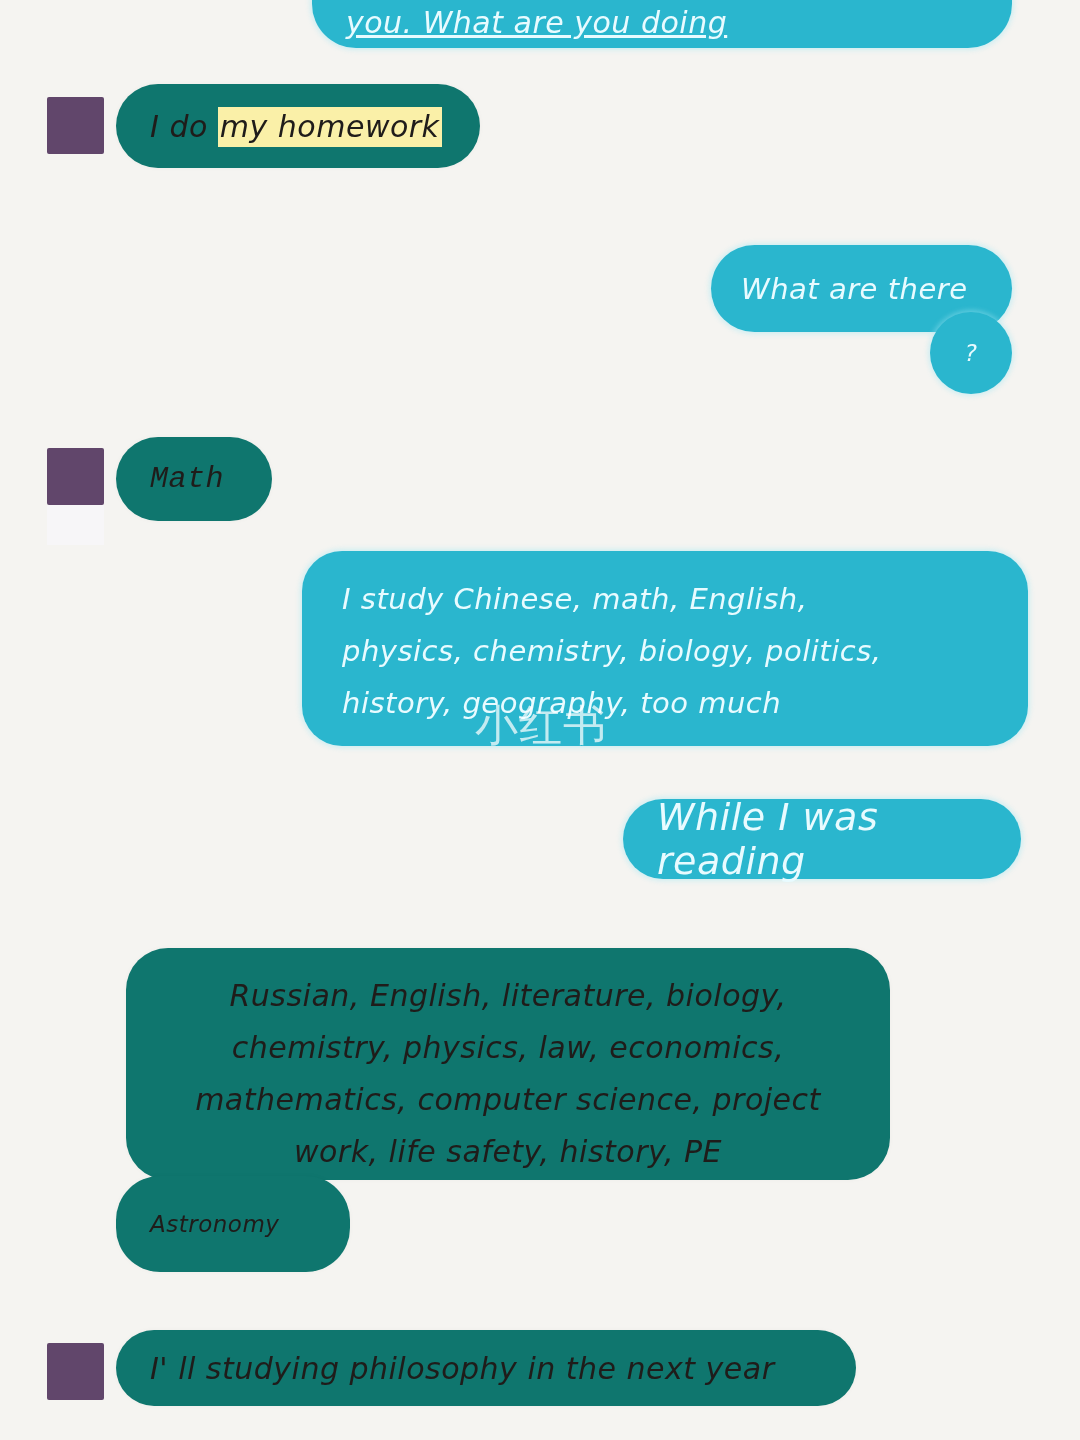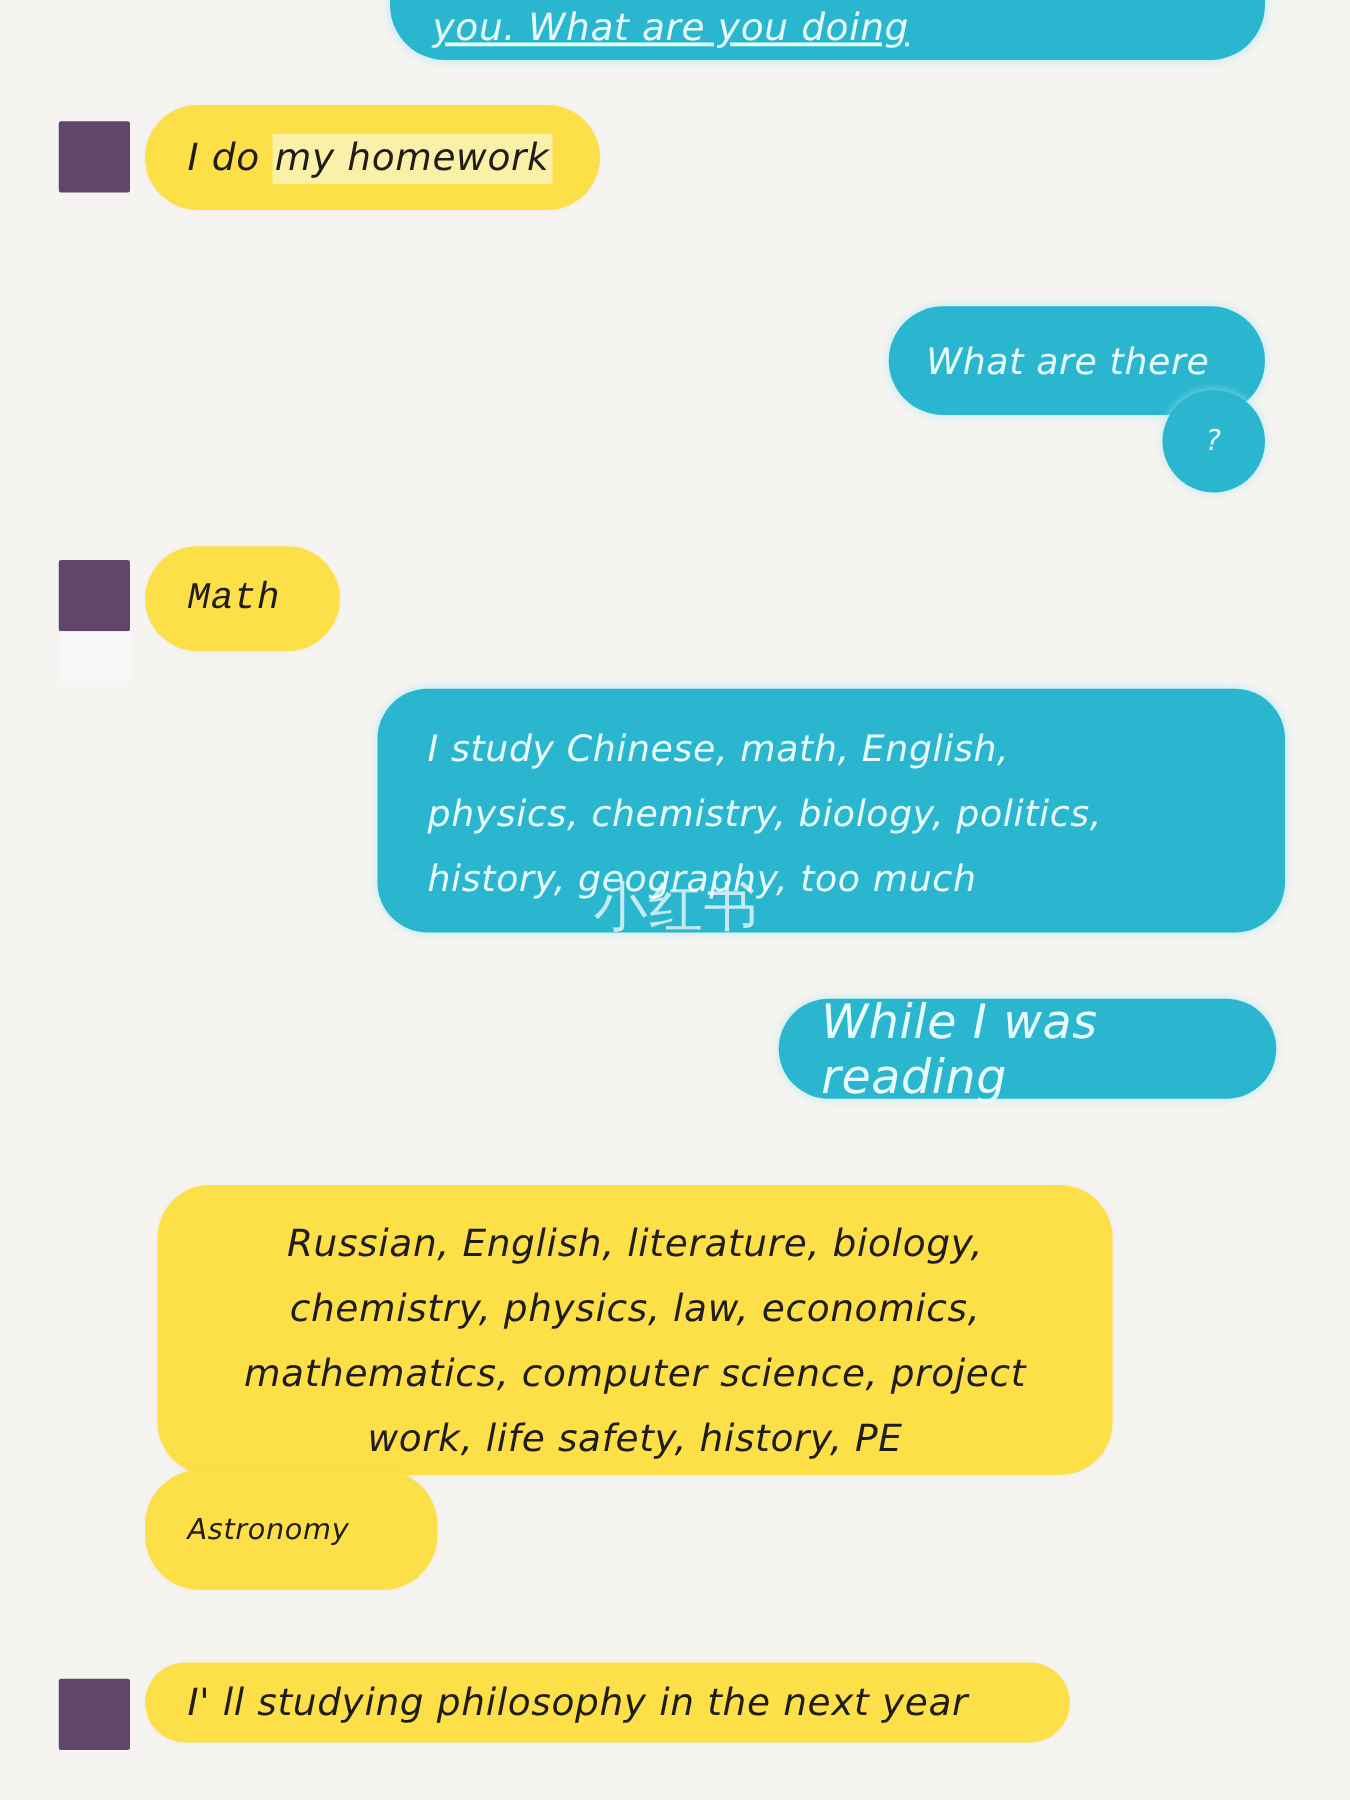--- a/index.html
+++ b/index.html
@@ -31,21 +31,21 @@
     font-family: "DejaVu Sans", sans-serif;
     font-style: italic;
     letter-spacing: 0.5px;
   }
   .bubble.out {
     background: #2ab6ce;
     color: #e8fbff;
     box-shadow: 0 0 5px 2px rgba(160,230,245,0.45);
   }
   .bubble.in {
-    background: #fde047;
+    background: #0f766e;
     color: #1f1c1a;
     box-shadow: 0 0 4px 1px rgba(0,0,0,0.025);
   }
   .bubble .txt {
     display: block;
     width: 100%;
     white-space: pre-line;
   }
 
   
@@ -147,21 +147,21 @@
     width: 234px;
     height: 96px;
     padding: 0 34px;
     font-size: 23px;
   }
 
   #bubble-philosophy {
     left: 116px;
     top: 1330px;
     width: 740px;
-    height: 64px;
+    height: 76px;
     padding: 0 34px;
     font-size: 30px;
   }
 
   
   .avatar {
     position: absolute;
     width: 57px;
     height: 57px;
     background: #61466b;

